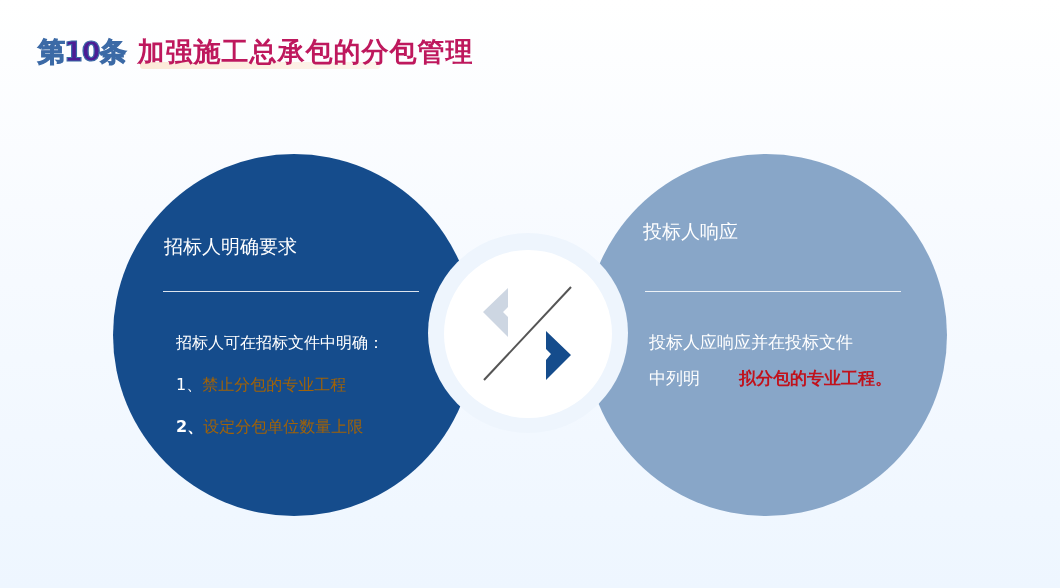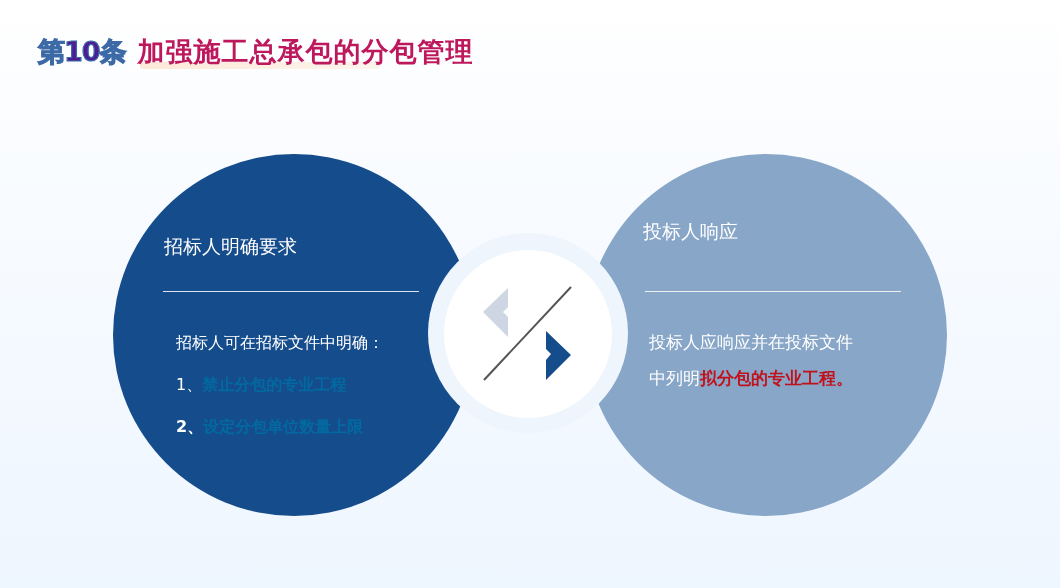--- a/index.html
+++ b/index.html
@@ -107,22 +107,22 @@
       background: rgba(255,255,255,0.85);
     }
     .body-text {
       position: absolute;
       color: #ffffff;
       font-size: 16px;
       line-height: 22px;
       white-space: nowrap;
       margin-left: 6px;
     }
-    .orange { color: #0369a1; font-weight: bold; }
-    .red { color: #c1121c; font-weight: bold; }
+    .orange { color: #a16207; font-weight: normal; }
+    .red { color: #c1121c; font-weight: bold; padding-left: 39px; }
     .bold { font-weight: bold; }
   </style>
 </head>
 <body>
 
 <div class="title-wrap">
   <span class="title-num">第10条</span>
   <span class="title-main">
     <span class="title-highlight"></span>
     <span>加强施工总承包的分包管理</span>

